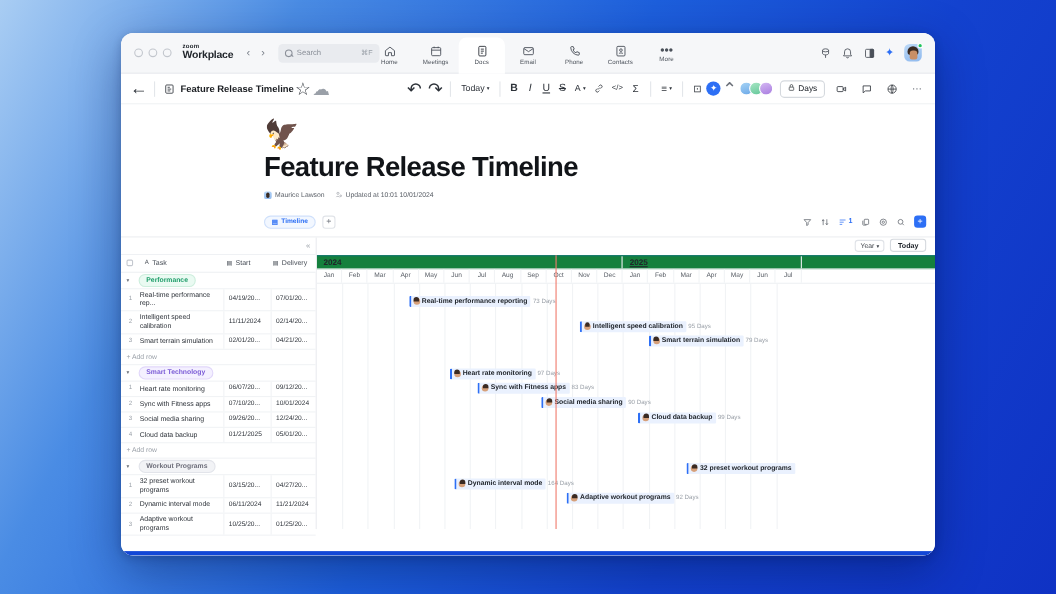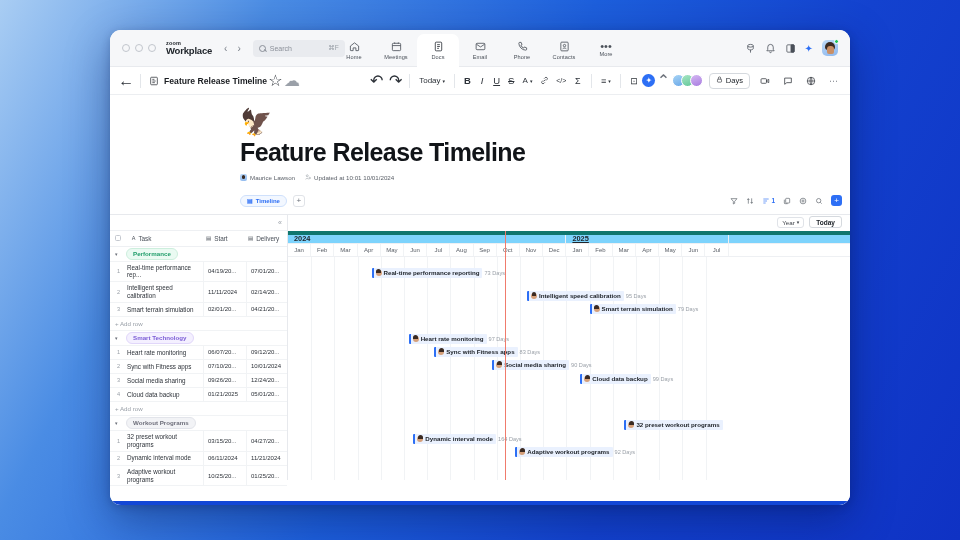--- a/index.html
+++ b/index.html
@@ -148,21 +148,21 @@
   .trow .cdate { width:43px; flex:0 0 43px; display:flex; align-items:center; padding-left:4px; border-left:1px solid #f1f3f5; font-size:6px; white-space:nowrap; overflow:hidden; }
   .trow .cdate.last { width:45px; flex:0 0 45px; }
   .addrow { height:14px; display:flex; align-items:center; padding-left:5px; font-size:6.2px; color:#9aa0a8; gap:3px; border-bottom:1px solid #f1f3f5; }
 
   
   .gantt { flex:1; position:relative; background:#fff; overflow:hidden; }
   .gantt-ctl { height:16px; display:flex; align-items:center; justify-content:flex-end; gap:5px; padding-right:8px; border-bottom:1px solid #fff; }
   .yeardd { font-size:6.2px; color:#3a3f46; border:1px solid #e0e3e8; border-radius:3px; height:11px; display:flex; align-items:center; gap:2px; padding:0 4px; background:#fff; }
   .todaybtn { font-size:6.5px; font-weight:600; color:#20252b; border:1px solid #d5d9de; border-radius:3px; height:12px; display:flex; align-items:center; padding:0 6px; background:#fff; }
 
-  .yearrow { height:13px; display:flex; background:#7dd3fc; border-bottom:1px solid #eef0f3; border-top:4px solid #0f766e; }
+  .yearrow { height:13px; display:flex; background:#15803d; border-bottom:1px solid #eef0f3; border-top:1px solid #0f766e; }
   .yearcell { display:flex; align-items:center; padding-left:6px; font-size:7.4px; font-weight:700; color:#20252b; border-right:1px solid #eef0f3; }
   .monthrow { height:13px; display:flex; border-bottom:1px solid #eef0f3; background:#fff; }
   .monthcell { font-size:6px; color:#5b6068; display:flex; align-items:center; justify-content:center; border-right:1px solid #f1f3f5; }
 
   .ganttcanvas { position:relative; height:224px; }
   .vline { position:absolute; top:0; bottom:0; width:1px; background:#f1f3f5; }
   .todayline { position:absolute; top:-26px; bottom:0; width:1px; background:#f07b6c; z-index:4; }
   .bar { position:absolute; height:10px; display:flex; align-items:center; gap:2px; white-space:nowrap; }
   .barchip {
     display:flex; align-items:center; gap:2px; height:10px;

